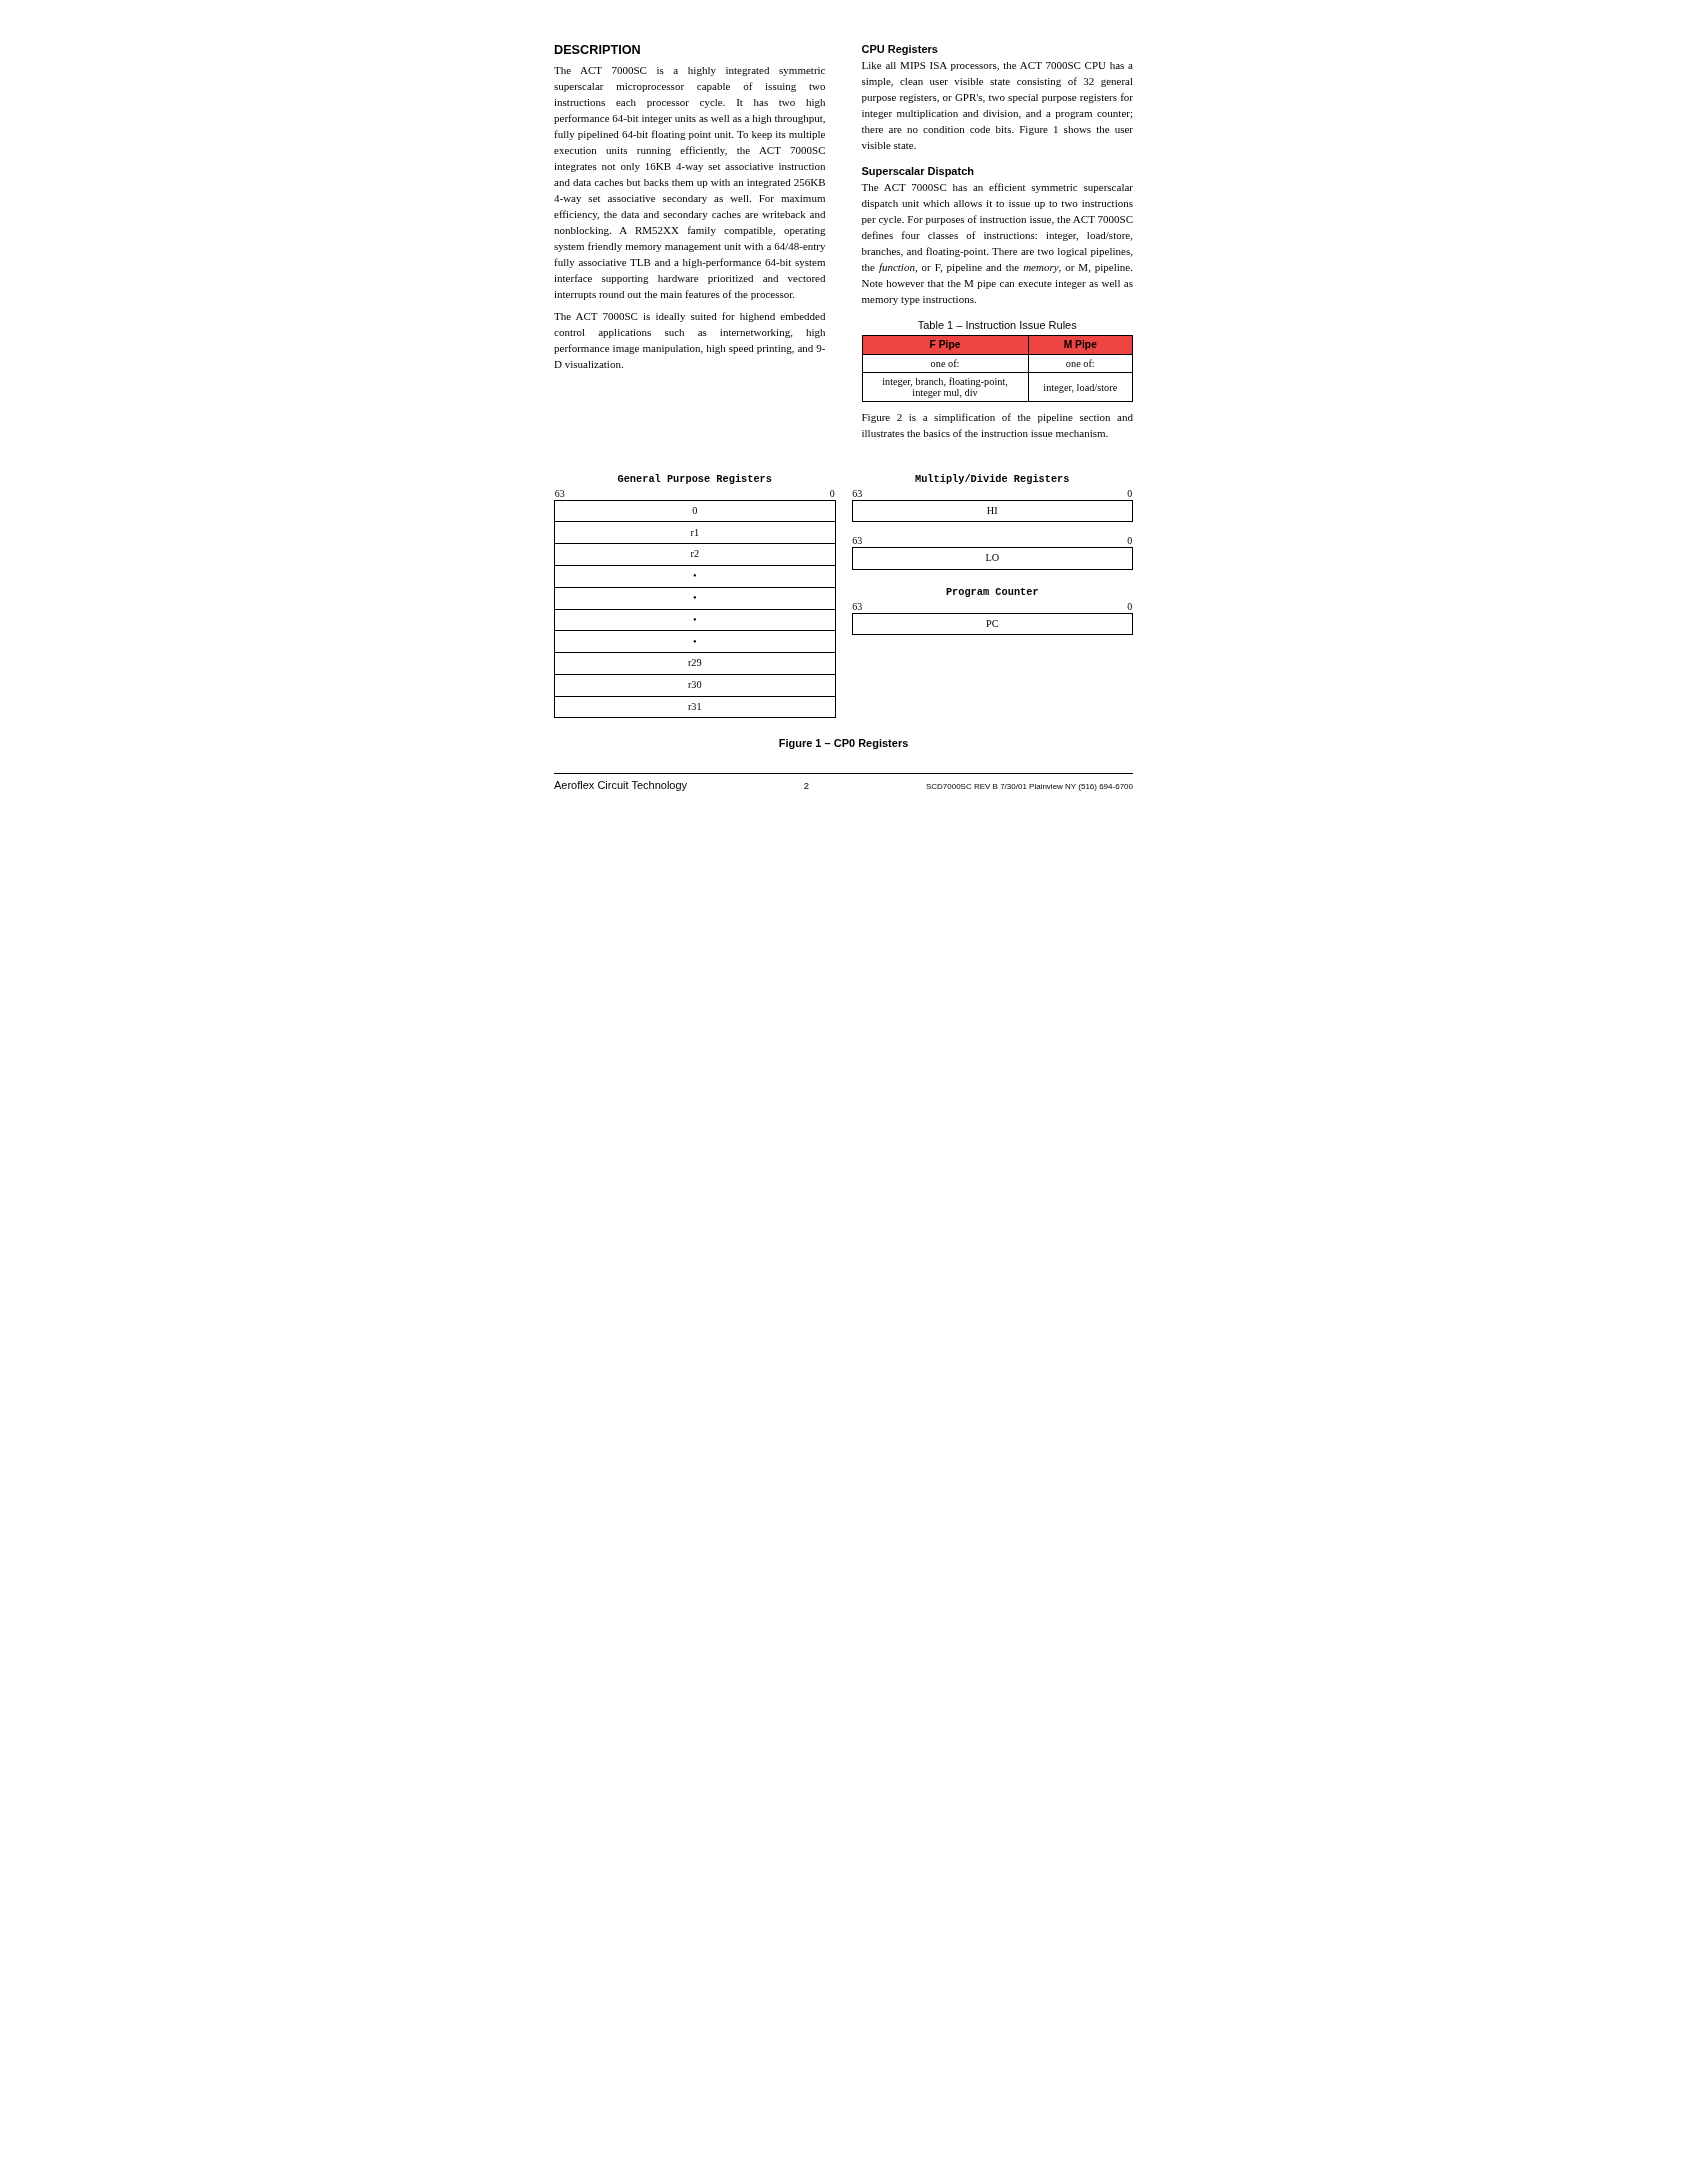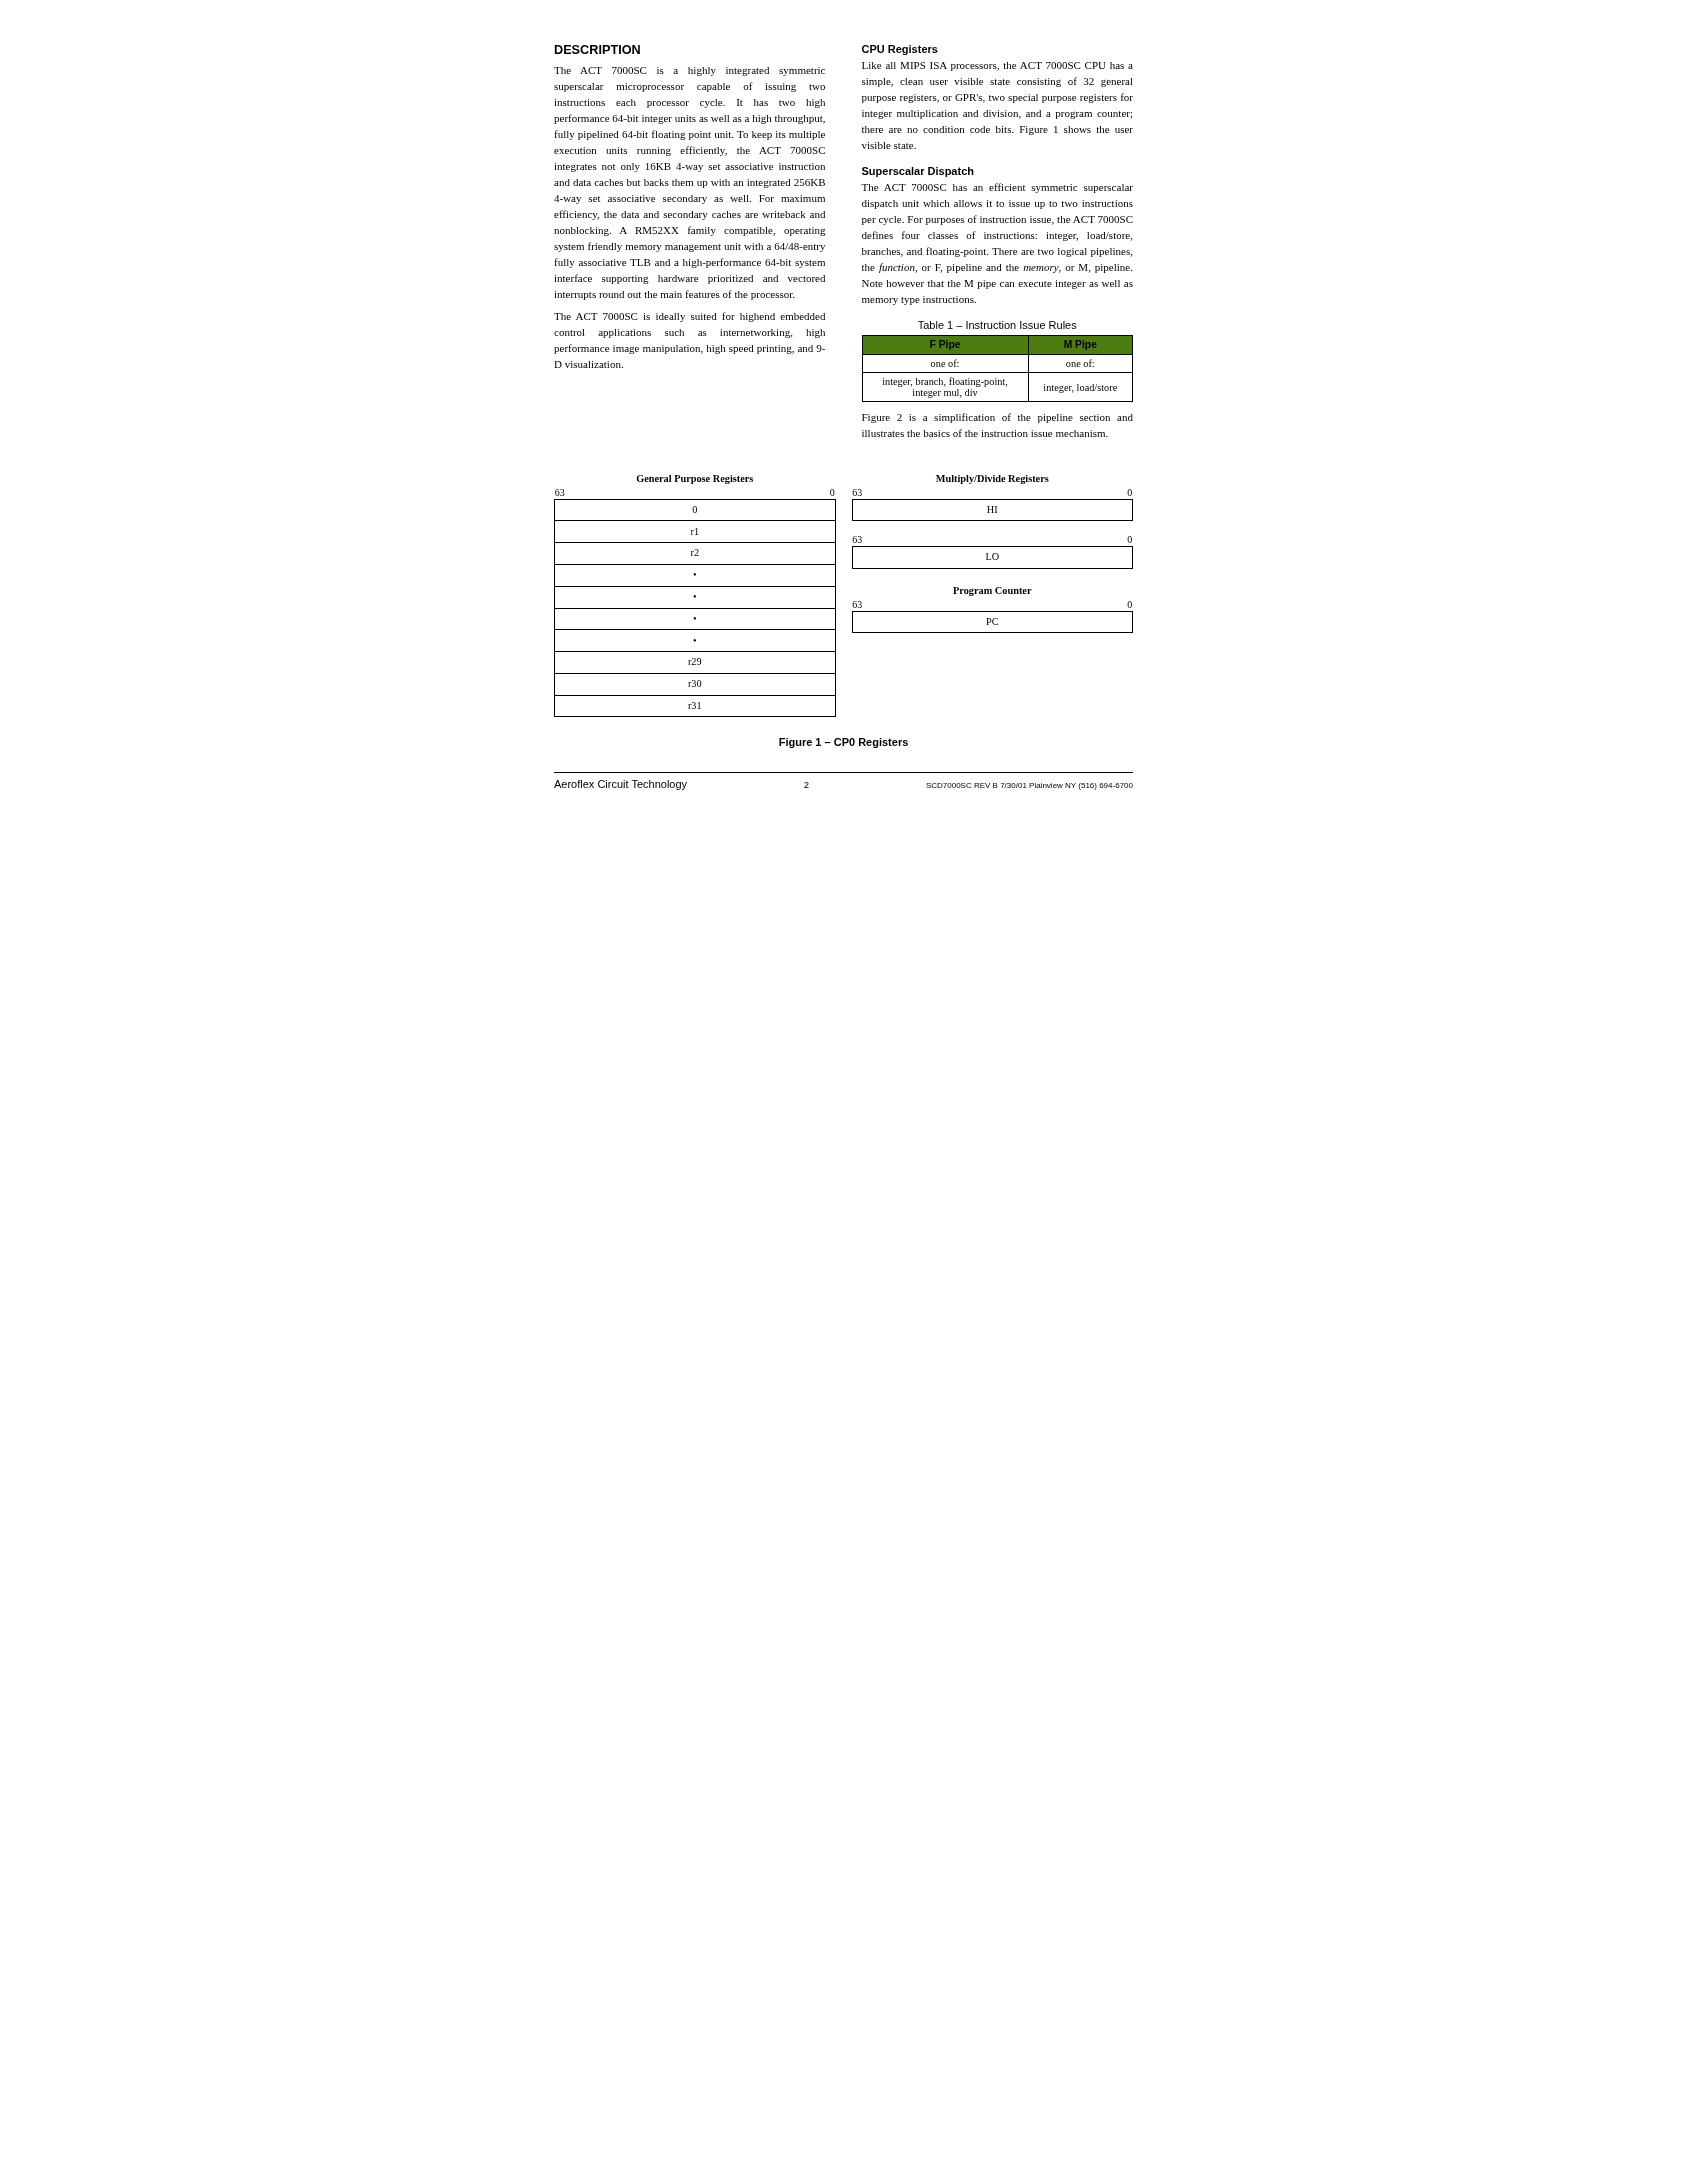--- a/index.html
+++ b/index.html
@@ -62,21 +62,21 @@
       border-collapse: collapse;
       margin-bottom: 8px;
       font-size: 10.3px;
     }
     .instruction-table th {
       border: 0.8px solid #000;
       padding: 3.2px 6.4px;
       text-align: center;
       font-weight: bold;
       font-family: Arial, sans-serif;
-      background: #4d7c0f;
+      background: #ef4444;
     }
     .instruction-table td {
       border: 0.8px solid #000;
       padding: 3.2px 6.4px;
       text-align: center;
     }
 
     
     .section-divider {
       margin: 11px 0;
@@ -92,21 +92,21 @@
     }
     .register-group {
       flex: 1;
     }
     .register-group-right {
       flex: 1;
     }
     .reg-group-title {
       text-align: center;
       font-weight: bold;
-      font-family: Liberation Serif, serif;
+      font-family: Liberation Mono, monospace;
       font-size: 10.3px;
       margin-bottom: 3.2px;
     }
     .reg-bit-label {
       display: flex;
       justify-content: space-between;
       font-size: 10px;
       margin-bottom: 0.8px;
       padding: 0 0.8px;
     }

